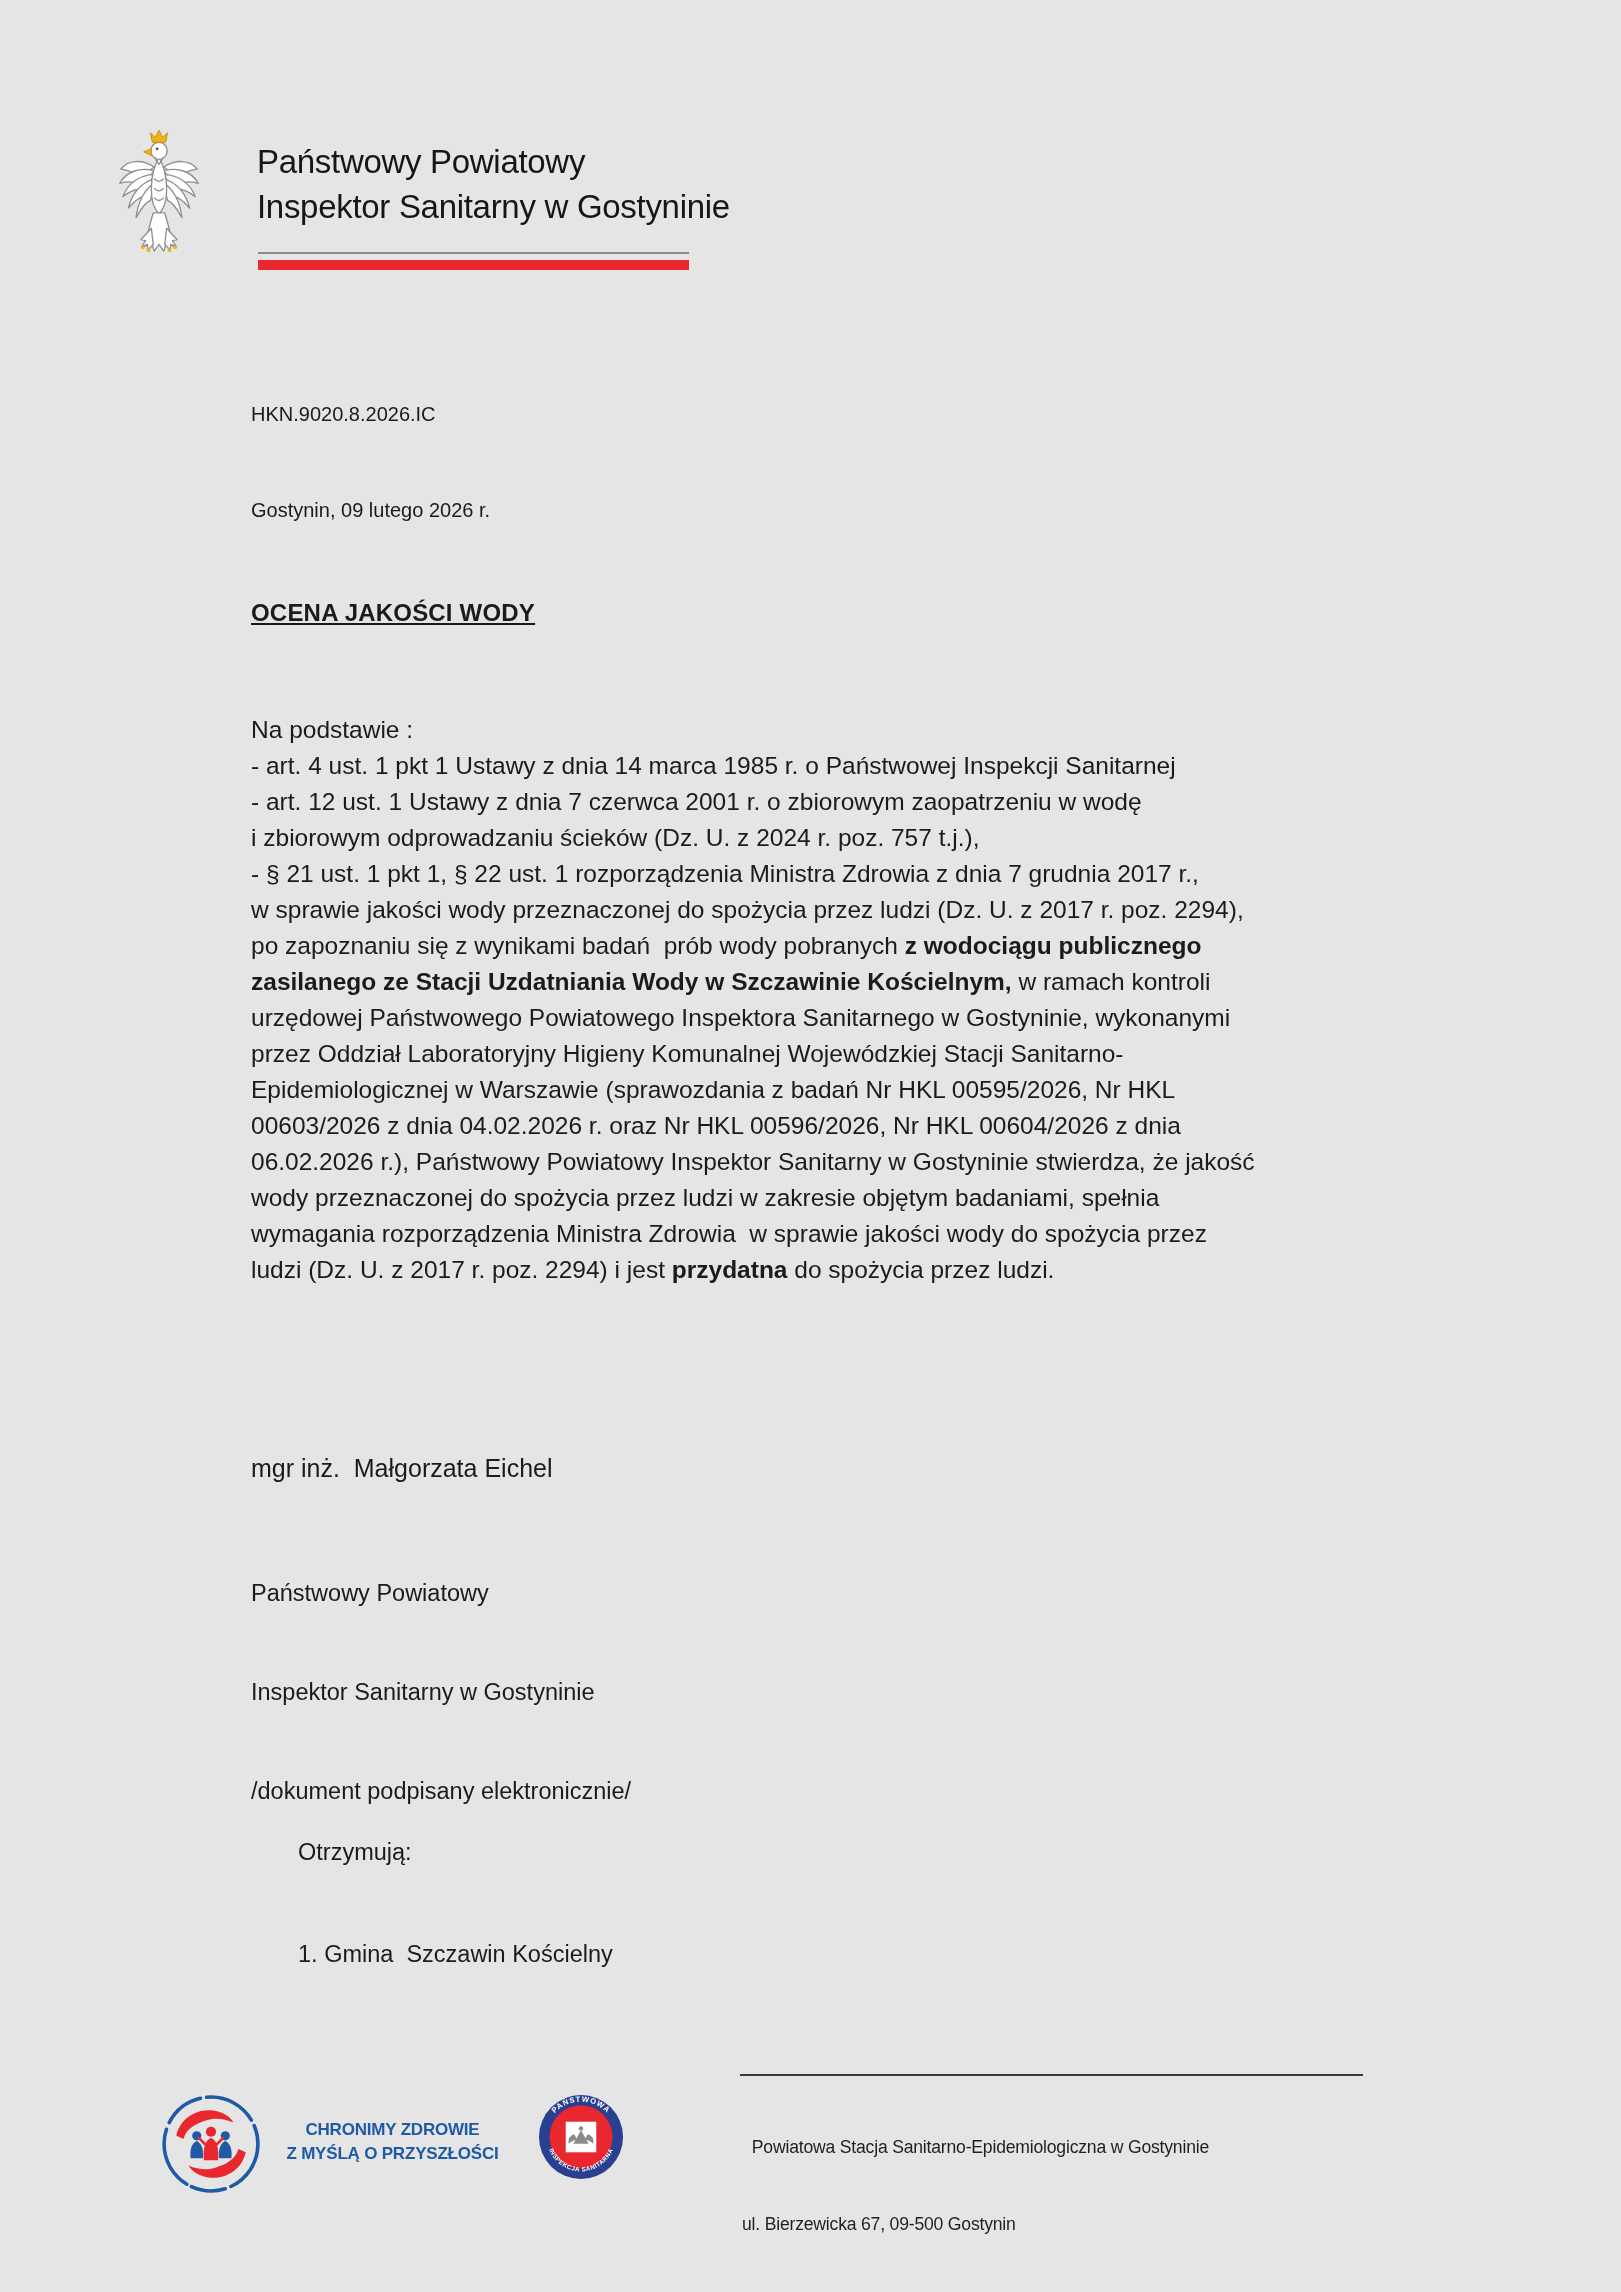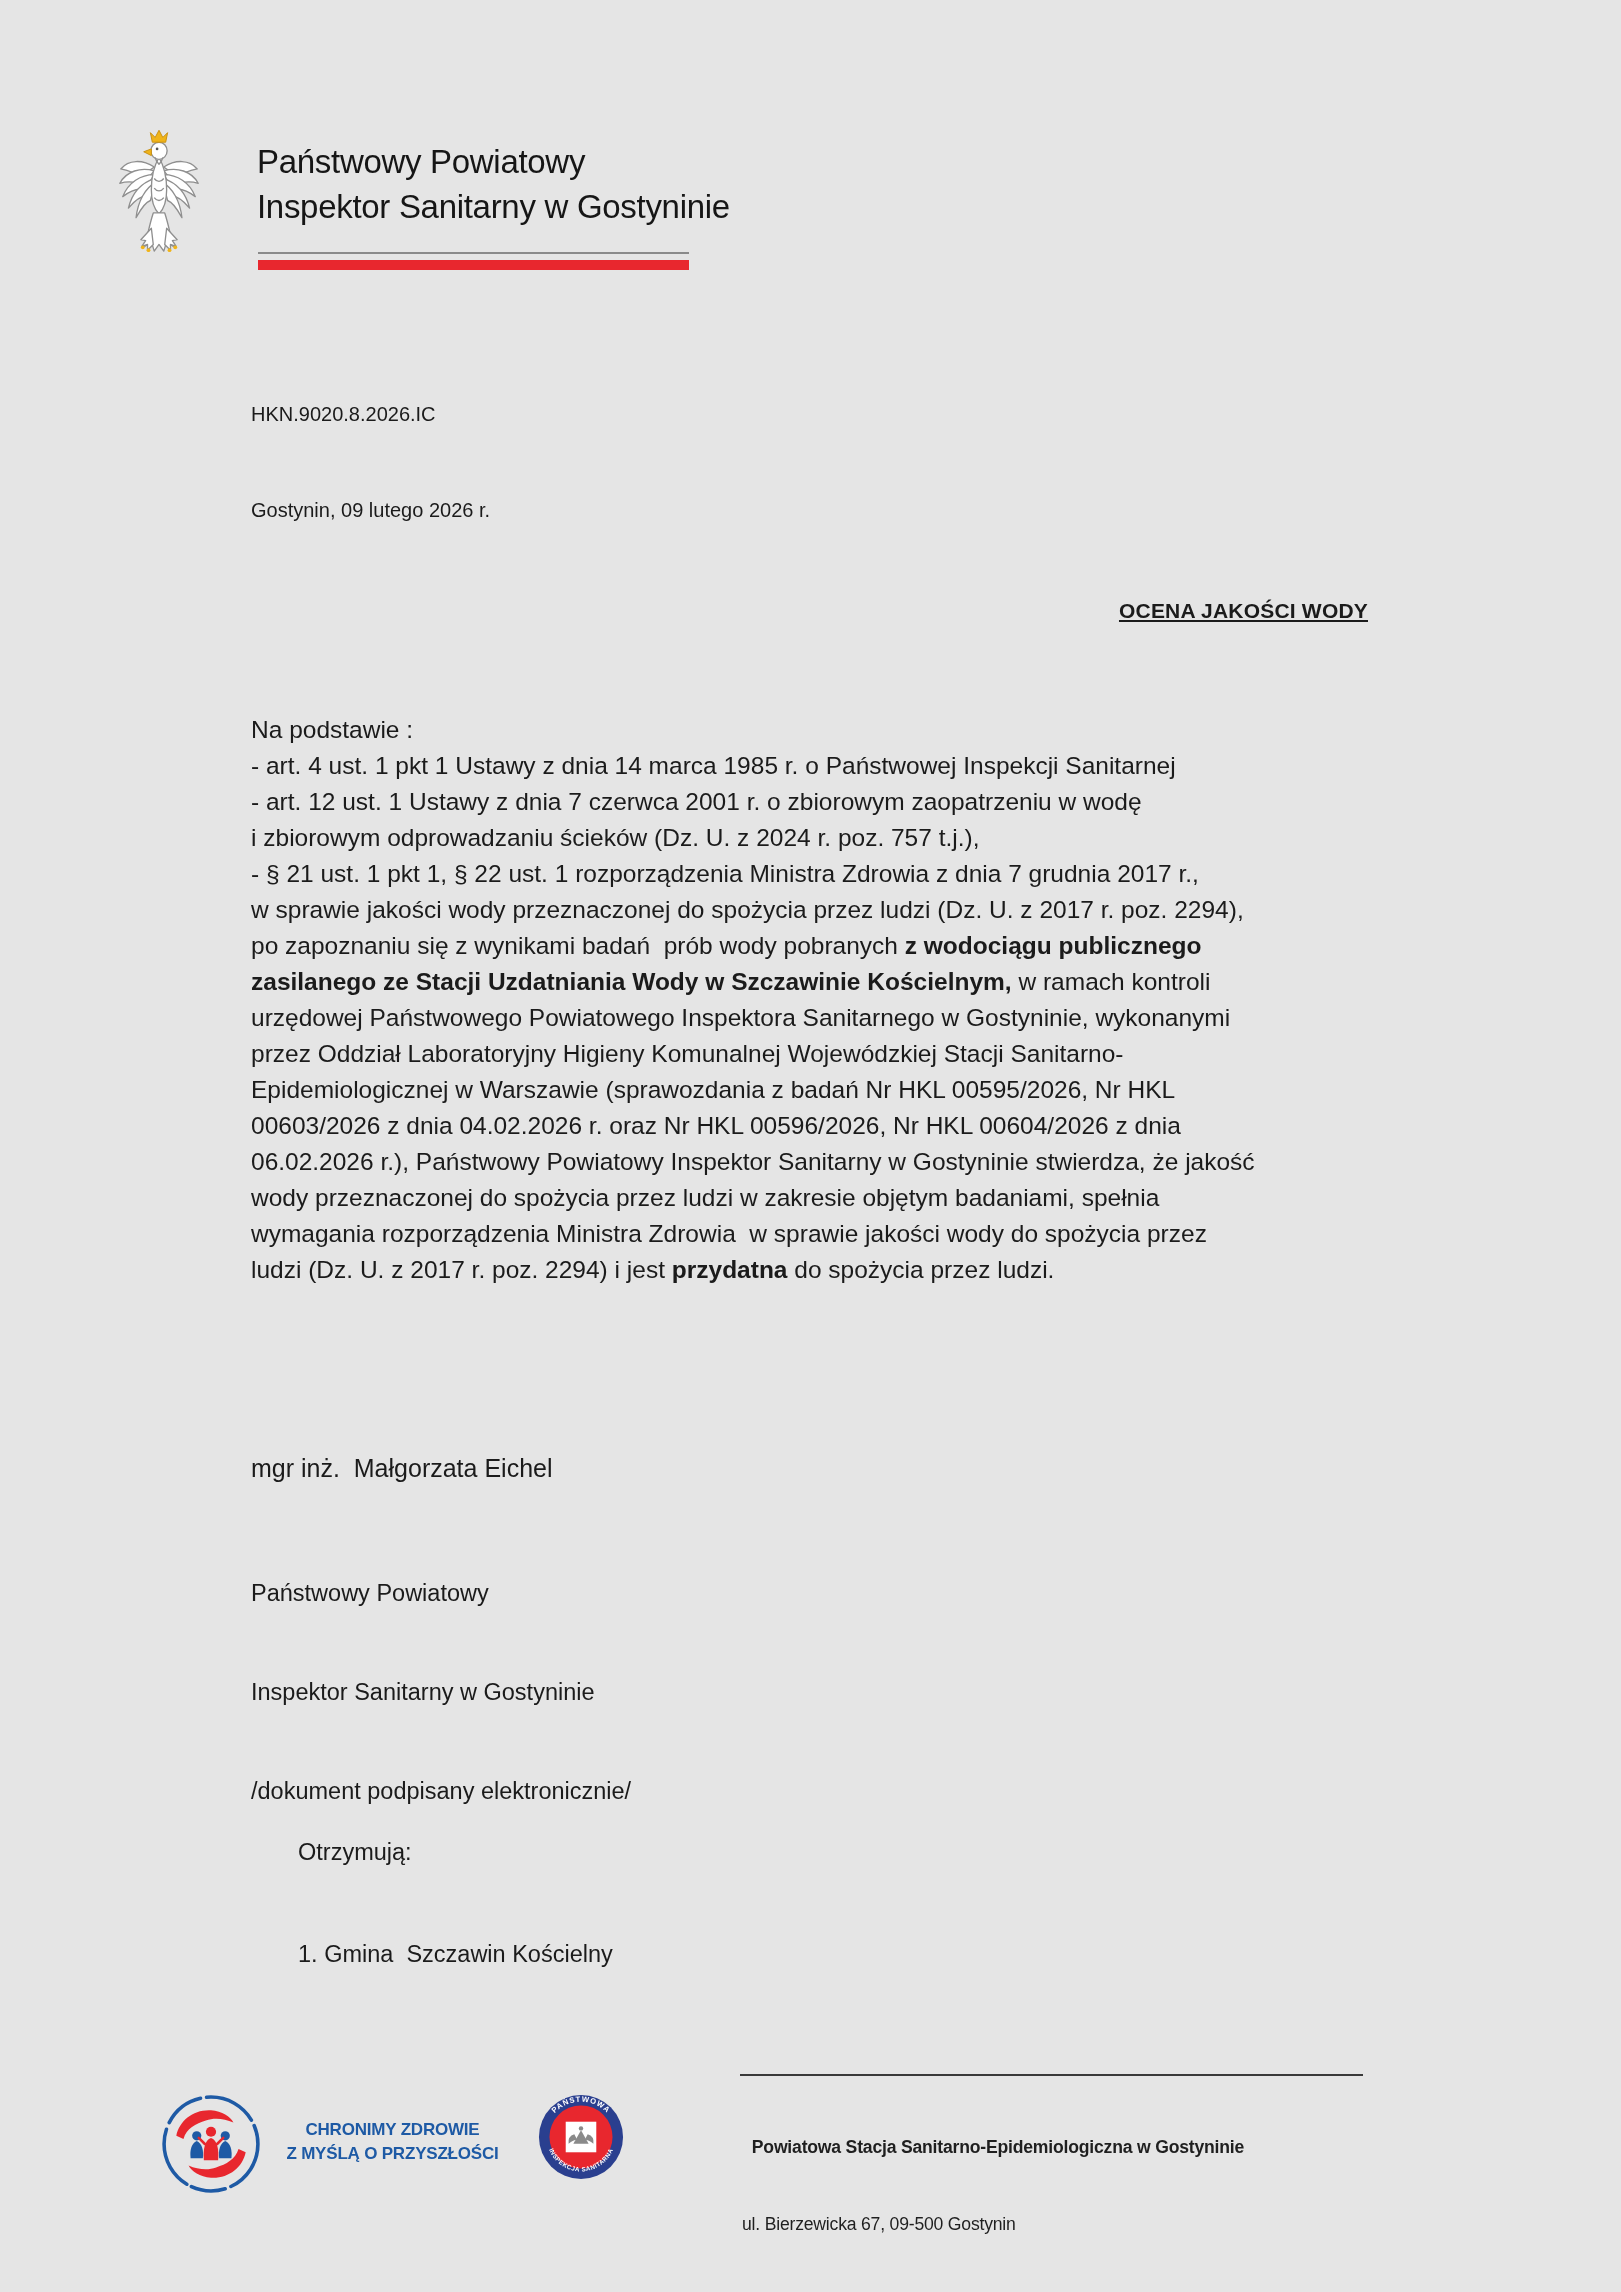--- a/index.html
+++ b/index.html
@@ -12,22 +12,22 @@
   
   .org-name { left:257px; top:139px; font-size:33px; line-height:45px; letter-spacing:-0.3px; color:#161616; }
   .rule-gray { left:258px; top:252px; width:431px; height:2px; background:#8a8a8a; }
   .rule-red  { left:258px; top:260px; width:431px; height:9.8px; }
 
   
   .ref-block { left:251px; top:334px; font-size:20px; line-height:32px; white-space:pre; }
 
   
   .doc-title {
-    left:251px; top:599px; width:1117px; text-align:right;
-    font-size:21px; font-weight:700; text-decoration:underline; letter-spacing:0.2px;
+    left:251px; top:599px; width:1117px; text-align:left;
+    font-size:24px; font-weight:700; text-decoration:underline; letter-spacing:0.2px;
   }
 
   
   .body-text { left:251px; top:712px; font-size:24.5px; line-height:36px; }
   .body-line { white-space:pre; }
   .bold { font-weight:700; }
 
   
   .signer { left:251px; top:1454px; font-size:25px; white-space:pre; }
   .sig-block { left:251px; top:1511px; font-size:23.5px; line-height:33px; white-space:pre; }
@@ -35,21 +35,21 @@
   
   .recipients { left:251px; top:1767px; font-size:23.5px; line-height:34px; white-space:pre;margin-left:47px; }
 
   
   .footer-logo-circle { left:160px; top:2092px; width:102px; height:104px; }
   .slogan { left:276px; top:2118px; width:233px; text-align:center;
             color:#1e5aa5; font-weight:700; font-size:17px; line-height:23.5px; letter-spacing:-0.2px; }
   .badge { left:538px; top:2094px; width:86px; height:86px; }
   .contact-rule { left:740px; top:2074px; width:623px; height:2px; background:#3a3a3a; }
   .contact { left:742px; top:2084px; font-size:17.6px; line-height:25.5px; color:#1f1f1f; letter-spacing:-0.2px; white-space:pre; }
-  .contact .indent { padding-left:9.8px;font-weight:bold; }
+  .contact .indent { padding-left:9.8px; }
 </style>
 </head>
 <body>
 
 <div class="page">
 
   <svg class="abs" style="left:116px; top:127px;" width="86" height="147" viewBox="0 0 90 150">
     <g fill="#ffffff" stroke="#8f8f8f" stroke-width="1.4" stroke-linejoin="round">
 
       <path d="M40 40 C 28 32, 13 32, 5 42 C 14 44, 20 46, 26 50 Z"></path>

